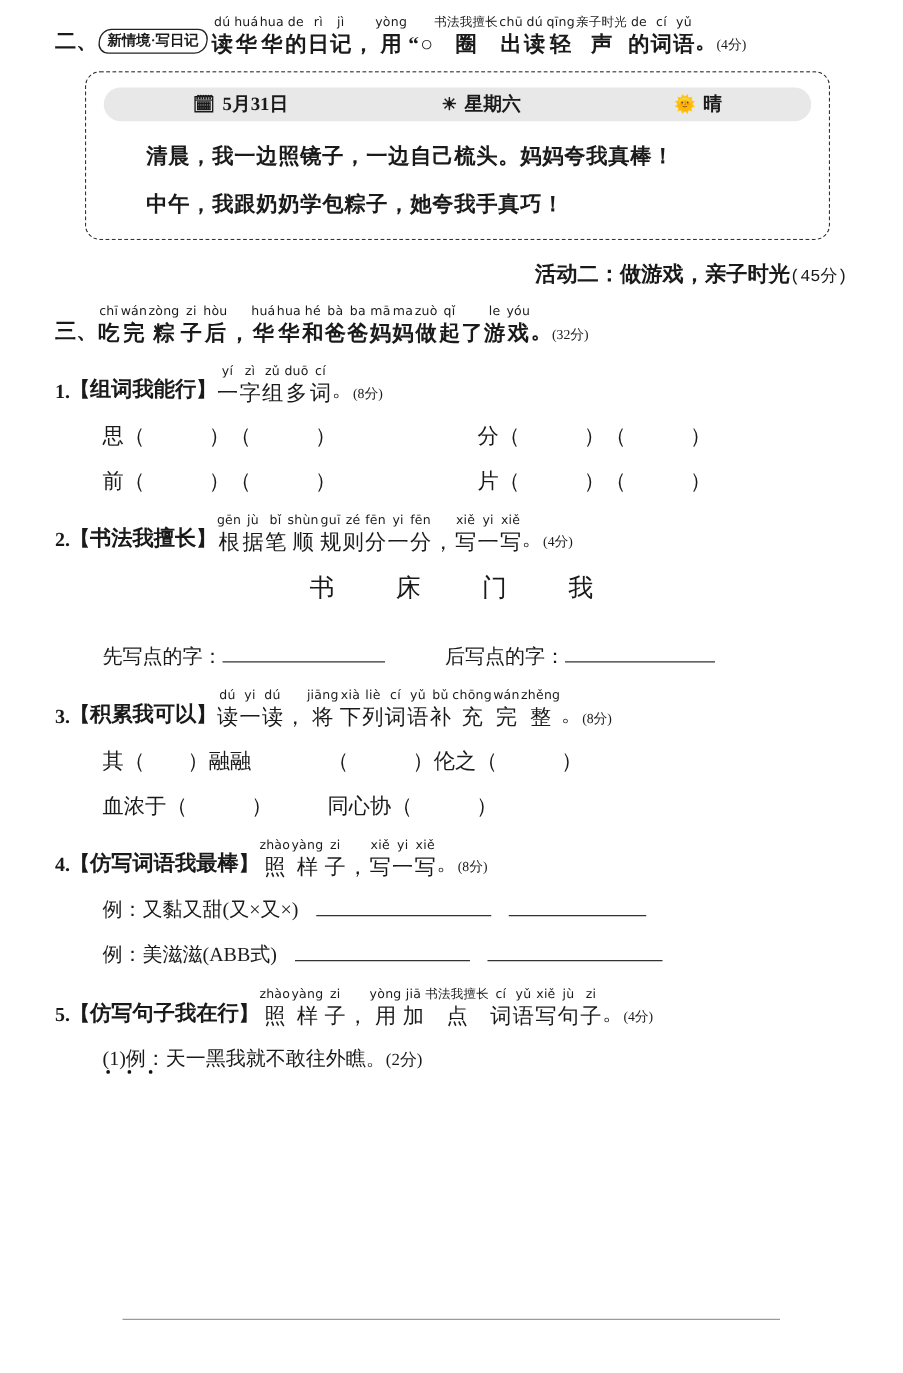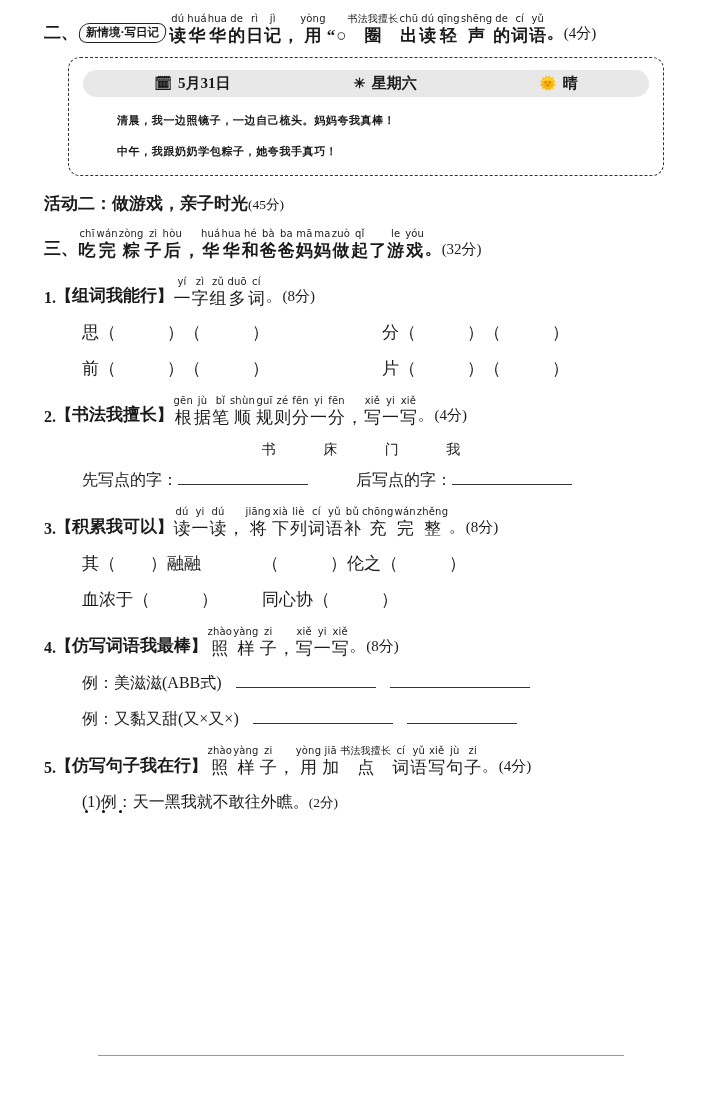--- a/index.html
+++ b/index.html
@@ -76,21 +76,21 @@
     white-space: nowrap;
   }
   .tag > span { display: inline-block; transform: skewX(8deg); }
   .plain {
     font-size: 17px;
     font-weight: bold;
     white-space: nowrap;
     padding-bottom: 1px;
   }
   .score {
-    font-size: 15px;
+    font-size: 11px;
     padding-bottom: 2px;
     white-space: nowrap;
   }
 
   
   .diary {
     margin: 12px 14px 0 24px;
     border: 1.6px dashed #333;
     border-radius: 12px;
     padding: 12px 14px 16px 14px;
@@ -102,34 +102,35 @@
     display: flex;
     align-items: center;
     justify-content: space-around;
     font-size: 15px;
     font-weight: bold;
     padding: 0 10px;
   }
   .diary-head .cell { display: flex; align-items: center; gap: 6px; }
   .ic { font-size: 14px; }
   .diary-line {
-    font-size: 11px;
+    font-size: 17px;
     font-weight: bold;
     margin-top: 16px;
     padding-left: 34px;
     letter-spacing: 0.6px;
     font-family: "DejaVu Serif", serif;
   }
 
   
   .activity {
-    text-align: left;
+    text-align: right;
     font-size: 17px;
     font-weight: bold;
     margin-top: 16px;
+    font-family: Liberation Mono, monospace;
   }
   .activity .score { font-size: 13.5px; font-weight: normal; }
 
   
   .item {
     margin-top: 16px;
     display: flex;
     align-items: flex-end;
     flex-wrap: wrap;
   }
@@ -152,29 +153,29 @@
     margin-top: 13px;
     padding-left: 38px;
     display: flex;
     align-items: baseline;
   }
   .row .blkA { width: 300px; white-space: nowrap; }
   .row .blkB { white-space: nowrap; }
 
   .center-row {
     text-align: center;
-    font-size: 14px;
+    font-size: 20px;
     margin-top: 14px;
     letter-spacing: 22px;
     padding-left: 22px;
   }
 
   .ul-row {
     font-size: 16px;
-    margin-top: 10px;
+    margin-top: 30px;
     padding-left: 38px;
     display: flex;
     align-items: baseline;
     text-align: center;
   }
   .ul {
     display: inline-block;
     border-bottom: 1.2px solid #333;
     height: 15px;
   }
@@ -281,21 +282,21 @@
         </span>
       <span class="ruby">
           <span class="py">dú</span>
           <span class="hz" style="font-weight:bold">读</span>
         </span>
       <span class="ruby">
           <span class="py">qīng</span>
           <span class="hz" style="font-weight:bold">轻</span>
         </span>
       <span class="ruby">
-          <span class="py">shēng</span>
+          <span class="py">亲子时光</span>
           <span class="hz" style="font-weight:bold">声</span>
         </span>
       <span class="ruby">
           <span class="py">de</span>
           <span class="hz" style="font-weight:bold">的</span>
         </span>
       <span class="ruby">
           <span class="py">cí</span>
           <span class="hz" style="font-weight:bold">词</span>
         </span>
@@ -624,28 +625,28 @@
         </span>
       <span class="ruby">
           <span class="py">xiě</span>
           <span class="hz">写</span>
         </span>
     </span>
     <span class="plain" style="font-weight:normal">。</span>
     <span class="score">(8分)</span>
   </div>
   <div class="ex-row">
+    <span class="ex-label">例：又黏又甜(又×又×)</span>
+    <span class="ex-line" style="width:140px"></span>
+    <span class="ex-line" style="width:110px"></span>
+  </div>
+  <div class="ex-row">
     <span class="ex-label">例：美滋滋(ABB式)</span>
     <span class="ex-line" style="width:140px"></span>
     <span class="ex-line" style="width:140px"></span>
-  </div>
-  <div class="ex-row">
-    <span class="ex-label">例：又黏又甜(又×又×)</span>
-    <span class="ex-line" style="width:140px"></span>
-    <span class="ex-line" style="width:110px"></span>
   </div>
 
   <div class="item">
     <span class="idx">5.</span>
     <span class="brk">【</span>
     <span class="plain">仿写句子我在行</span>
     <span class="brk">】</span>
     <span class="ruby-line">
       <span class="ruby">
           <span class="py">zhào</span>

